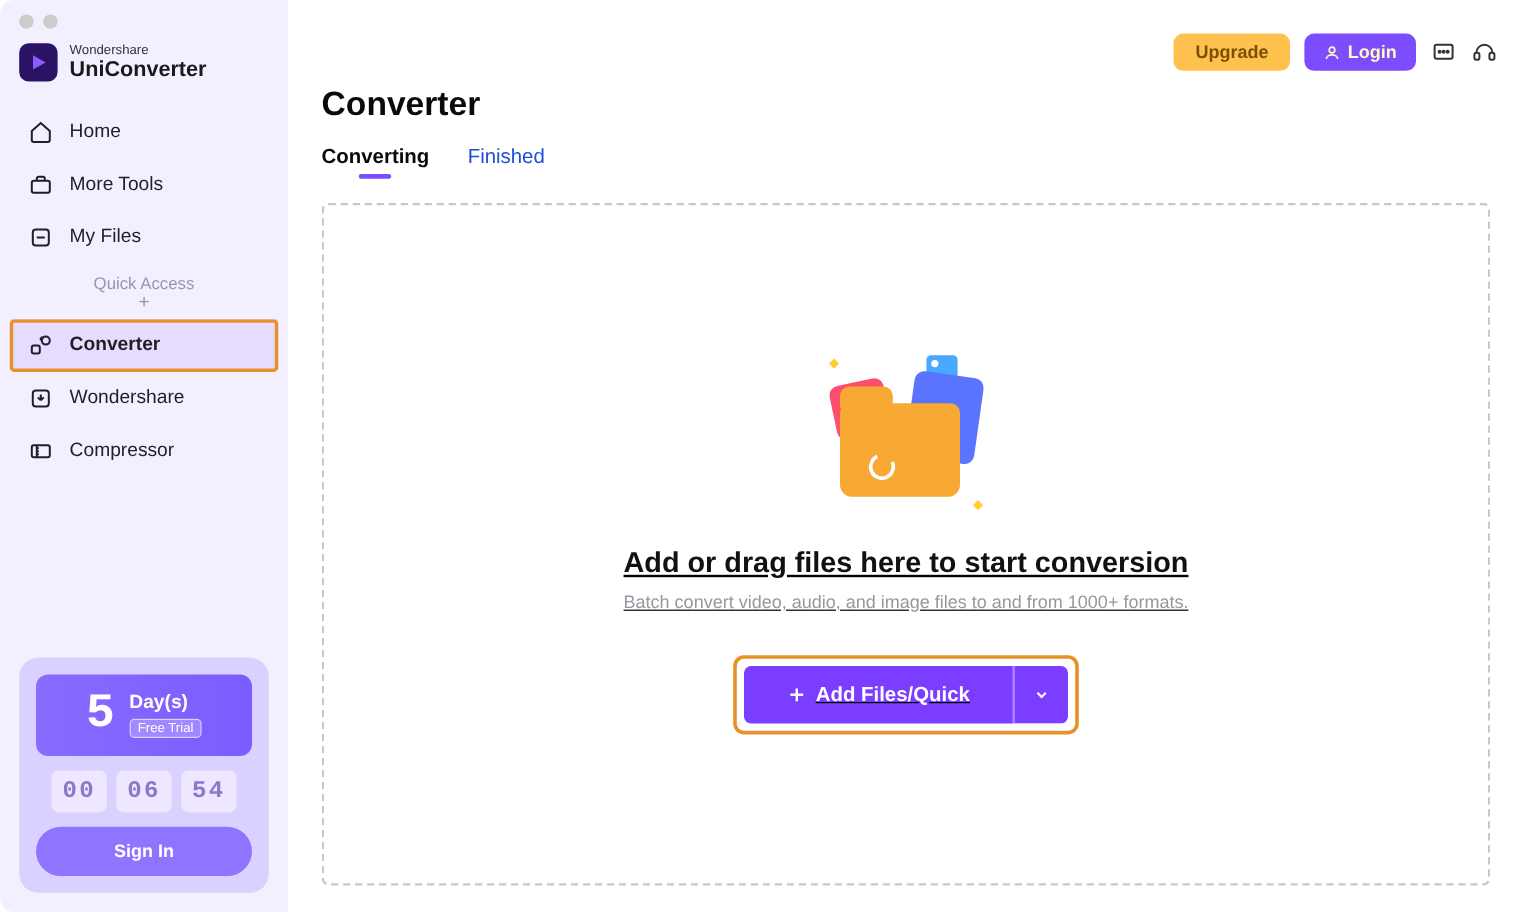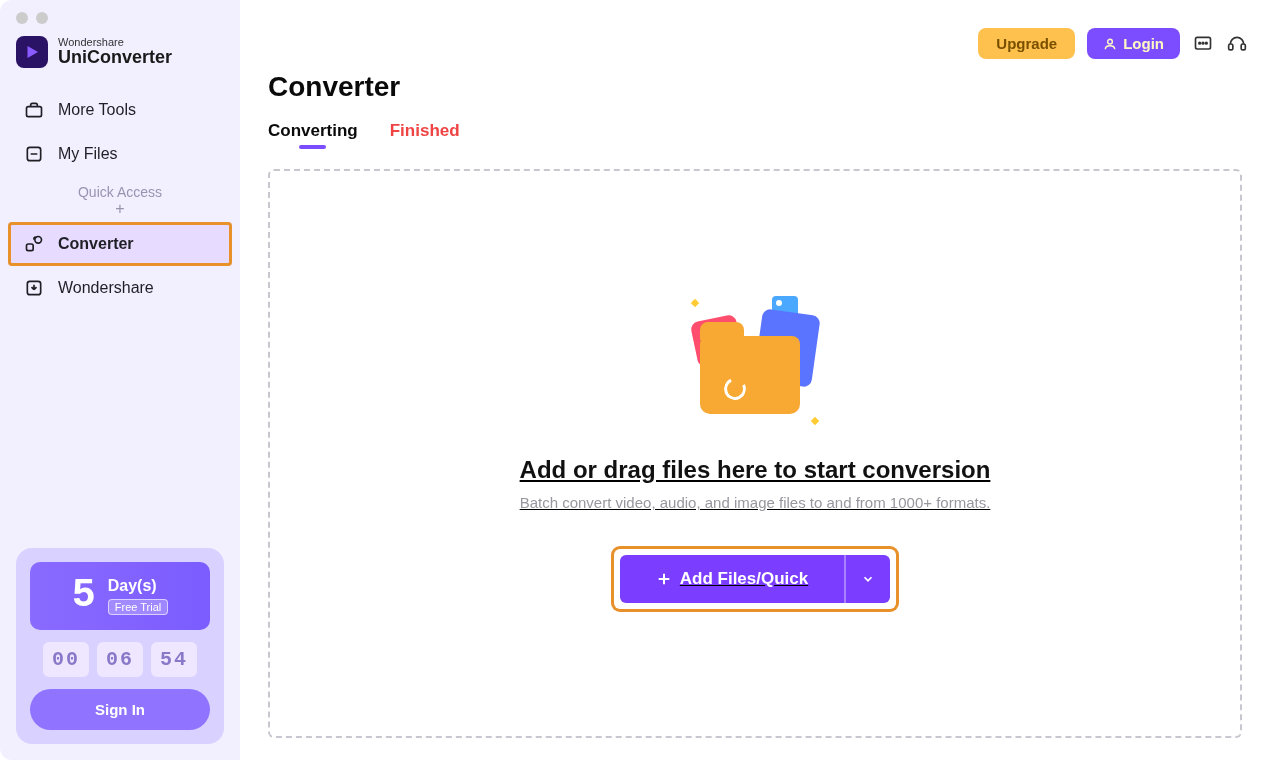--- a/index.html
+++ b/index.html
@@ -37,21 +37,21 @@
   
   .main { flex:1; background:#fff; display:flex; flex-direction:column; height:100%; }
   .topbar { display:flex; justify-content:flex-end; align-items:center; gap:12px; padding:28px 22px 0; }
   .upgrade-btn { background:#ffc14d; color:#7a5000; font-weight:700; font-size:15px; border:none; border-radius:8px; padding:7px 18px; cursor:pointer; }
   .login-btn { background:#7b4dff; color:#fef9c3; font-weight:700; font-size:15px; border:none; border-radius:8px; padding:7px 16px; display:flex; align-items:center; gap:6px; cursor:pointer; }
   .icon-btn { width:22px; height:22px; display:flex; align-items:center; justify-content:center; color:#333; cursor:pointer; }
 
   .content { padding: 12px 28px 22px; flex:1; display:flex; flex-direction:column; min-height:0; }
   .page-title { font-size:28px; font-weight:800; color:#0a0a0a; }
   .tabs { display:flex; gap:32px; margin-top:18px; }
-  .tab { font-size:17px; color:#ef4444; cursor:pointer; padding-bottom:6px; position:relative; font-weight:700; }
+  .tab { font-size:17px; color:#1d4ed8; cursor:pointer; padding-bottom:6px; position:relative; font-weight:400; }
   .tab.active { color:#0a0a0a; font-weight:700; }
   .tab.active::after { content:""; position:absolute; left:35%; right:35%; bottom:-2px; height:4px; background:#7b4dff; border-radius:3px; }
 
   .dropzone { flex:1; margin-top:22px; border:2px dashed #c7c7cf; border-radius:6px; display:flex; flex-direction:column; align-items:center; justify-content:center; padding:30px; min-height:0;text-decoration:underline; }
   .illus { width:130px; height:130px; position:relative; margin-bottom:28px; }
   .illus-folder { position:absolute; left:10px; top:38px; width:100px; height:78px; background:#f7a933; border-radius:8px 8px 10px 10px; }
   .illus-folder::before { content:""; position:absolute; left:0; top:-14px; width:44px; height:18px; background:#f7a933; border-radius:8px 8px 0 0; }
   .illus-refresh { position:absolute; left:24px; bottom:14px; width:22px; height:22px; border:3px solid #fff; border-radius:50%; border-top-color:transparent; transform:rotate(20deg); }
   .illus-music { position:absolute; left:4px; top:20px; width:46px; height:46px; background:#ff4d6d; border-radius:8px; transform:rotate(-12deg); display:flex; align-items:center; justify-content:center; color:#fff; font-size:22px; }
   .illus-video { position:absolute; right:4px; top:14px; width:58px; height:72px; background:#5a74ff; border-radius:8px; transform:rotate(8deg); display:flex; align-items:center; justify-content:center; color:#fff; }
@@ -88,20 +88,28 @@
       <div>
         <div class="brand-text-top">Wondershare</div>
         <div class="brand-text-bottom">UniConverter</div>
       </div>
     </div>
 
     <nav class="nav">
       <div class="nav-item">
         <span class="nav-icon">
           <svg width="20" height="20" viewBox="0 0 24 24" fill="none" stroke="currentColor" stroke-width="2">
+              <path d="M3 11l9-8 9 8v9a2 2 0 0 1-2 2H5a2 2 0 0 1-2-2z"></path>
+            </svg>
+        </span>
+        <span>Home</span>
+      </div>
+      <div class="nav-item">
+        <span class="nav-icon">
+          <svg width="20" height="20" viewBox="0 0 24 24" fill="none" stroke="currentColor" stroke-width="2">
               <rect x="3" y="8" width="18" height="12" rx="2"></rect>
               <path d="M8 8V6a2 2 0 0 1 2-2h4a2 2 0 0 1 2 2v2"></path>
             </svg>
         </span>
         <span>More Tools</span>
       </div>
       <div class="nav-item">
         <span class="nav-icon">
           <svg width="20" height="20" viewBox="0 0 24 24" fill="none" stroke="currentColor" stroke-width="2">
               <rect x="4" y="4" width="16" height="16" rx="3"></rect>
@@ -127,20 +135,29 @@
         <span>Converter</span>
       </div>
       <div class="nav-item">
         <span class="nav-icon">
           <svg width="20" height="20" viewBox="0 0 24 24" fill="none" stroke="currentColor" stroke-width="2">
               <rect x="4" y="4" width="16" height="16" rx="3"></rect>
               <path d="M12 8v6m0 0l-3-3m3 3l3-3"></path>
             </svg>
         </span>
         <span>Wondershare</span>
+      </div>
+      <div class="nav-item">
+        <span class="nav-icon">
+          <svg width="20" height="20" viewBox="0 0 24 24" fill="none" stroke="currentColor" stroke-width="2">
+              <rect x="3" y="6" width="18" height="12" rx="2"></rect>
+              <path d="M8 6v12M8 9h2M8 12h2M8 15h2"></path>
+            </svg>
+        </span>
+        <span>Compressor</span>
       </div>
     </nav>
 
     <div class="trial-card">
       <div class="trial-top">
         <div class="trial-digit">5</div>
         <div class="trial-labels">
           <div class="trial-days">Day(s)</div>
           <div class="trial-free">Free Trial</div>
         </div>

